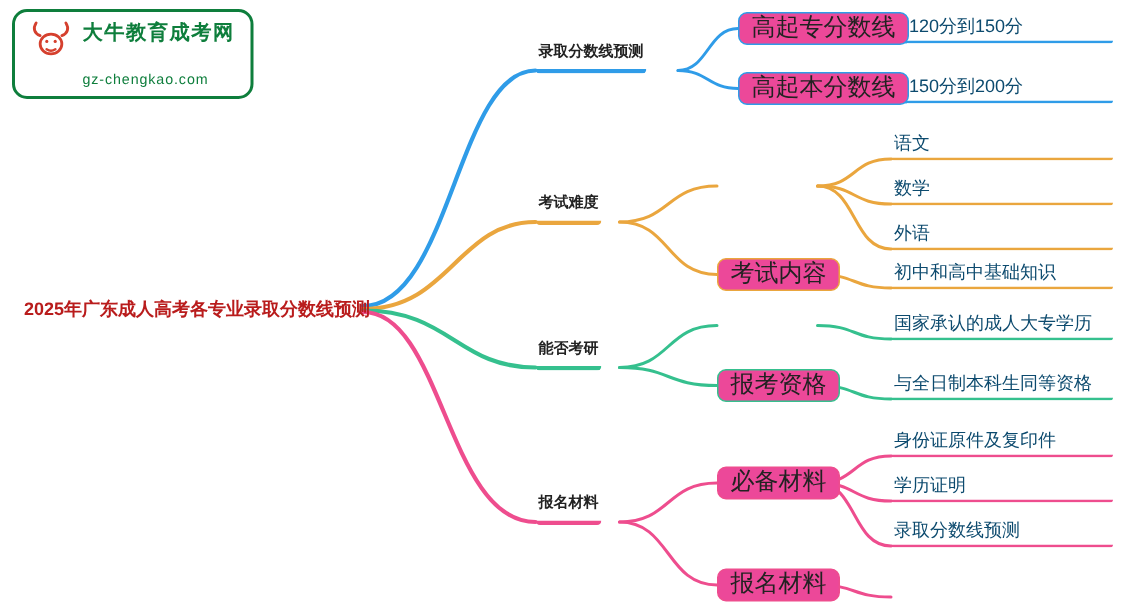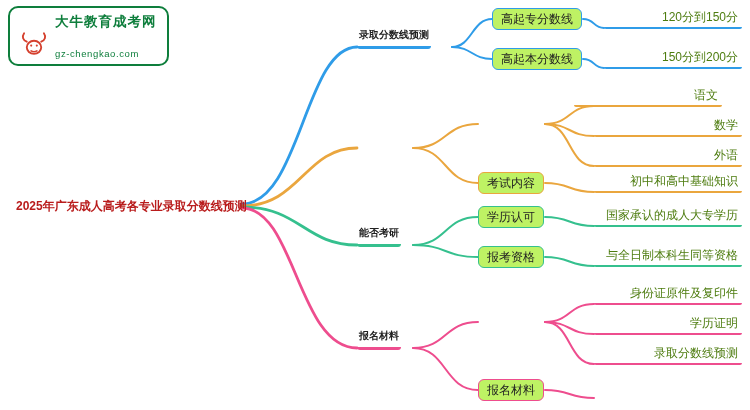--- a/index.html
+++ b/index.html
@@ -4,40 +4,40 @@
 <style>
   * { margin:0; padding:0; box-sizing:border-box; }
   html,body { background:#ffffff; font-family:"Liberation Sans","DejaVu Sans",sans-serif; }
   .stage { position:relative; width:750px; height:410px; background:#fff; overflow:hidden; }
 
   .links { position:absolute; left:0; top:0; width:750px; height:410px; }
   .links path { fill:none; stroke-width:2; stroke-linecap:round; }
   .links path.thick { stroke-width:2.8; }
 
   
-  .logo { position:absolute; left:8px; top:6px; display:flex; align-items:flex-end; gap:7px;
+  .logo { position:absolute; left:8px; top:6px; display:flex; align-items:flex-start; gap:7px;
           border:2px solid #0e7e3c; border-radius:10px; padding:5px 10px; background:#fff; }
   .logo .brand { color:#0e7e3c; font-weight:bold; font-size:13.5px; letter-spacing:1px; white-space:nowrap; }
   .logo .domain { color:#0e7e3c; font-size:9.5px; letter-spacing:.6px; margin-top:17px; }
 
   
   .root { position:absolute; left:16px; top:198px; font-size:12px; font-weight:600;
           color:#b91c1c; white-space:nowrap; }
 
   
   .blabel { position:absolute; font-size:10px; font-weight:600; color:#222; white-space:nowrap;
             padding:0 2px 4px 2px; border-bottom:3px solid; border-radius:0 0 3px 3px; line-height:15px; }
 
   
-  .box { position:absolute; font-size:12px; color:#222; white-space:nowrap; background:#bef264;
+  .box { position:absolute; font-size:16px; color:#222; white-space:nowrap; background:#ec4899;
          border:1.5px solid; border-radius:6px; padding:3px 8px; line-height:14px; }
 
   
-  .leaf { position:absolute; font-size:12px; color:#4d7c0f; white-space:nowrap;
-          padding:0 4px 3px 2px; border-bottom:2px solid; border-radius:0 0 2px 2px; line-height:14px;text-align:right; }
+  .leaf { position:absolute; font-size:12px; color:#0c4a6e; white-space:nowrap;
+          padding:0 4px 3px 2px; border-bottom:2px solid; border-radius:0 0 2px 2px; line-height:14px; }
 
   
   .u0,.k0 { border-color:#2f9ce8; }
   .u1,.k1 { border-color:#eaa63e; }
   .u2,.k2 { border-color:#35c08e; }
   .u3,.k3 { border-color:#ee4d8e; }
 </style>
 </head>
 <body>
 
@@ -90,31 +90,32 @@
   </div>
 
   <div class="root">2025年广东成人高考各专业录取分数线预测</div>
 
   <div class="blabel u0" style="left:357px;top:27px">录取分数线预测</div>
   <div class="box k0" style="left:492px;top:8px">高起专分数线</div>
   <div class="leaf u0" style="left:604px;top:10px;width:138px">120分到150分</div>
   <div class="box k0" style="left:492px;top:48px">高起本分数线</div>
   <div class="leaf u0" style="left:604px;top:50px;width:138px">150分到200分</div>
 
-  <div class="leaf u1" style="left:574px;top:88px;width:148px">语文</div>
+  <div class="blabel u1" style="left:357px;top:128px">考试难度</div>
+  <div class="leaf u1" style="left:594px;top:88px;width:148px">语文</div>
   <div class="leaf u1" style="left:594px;top:118px;width:148px">数学</div>
   <div class="leaf u1" style="left:594px;top:148px;width:148px">外语</div>
   <div class="box k1" style="left:478px;top:172px">考试内容</div>
   <div class="leaf u1" style="left:594px;top:174px;width:148px">初中和高中基础知识</div>
 
   <div class="blabel u2" style="left:357px;top:225px">能否考研</div>
-  <div class="box k2" style="left:478px;top:206px">学历认可</div>
   <div class="leaf u2" style="left:594px;top:208px;width:148px">国家承认的成人大专学历</div>
   <div class="box k2" style="left:478px;top:246px">报考资格</div>
   <div class="leaf u2" style="left:594px;top:248px;width:148px">与全日制本科生同等资格</div>
 
   <div class="blabel u3" style="left:357px;top:328px">报名材料</div>
+  <div class="box k3" style="left:478px;top:311px">必备材料</div>
   <div class="leaf u3" style="left:594px;top:316px;width:148px">学历证明</div>
   <div class="leaf u3" style="left:594px;top:286px;width:148px">身份证原件及复印件</div>
   <div class="leaf u3" style="left:594px;top:346px;width:148px">录取分数线预测</div>
   <div class="box k3" style="left:478px;top:379px">报名材料</div>
 
 </div>
 
 </body></html>

